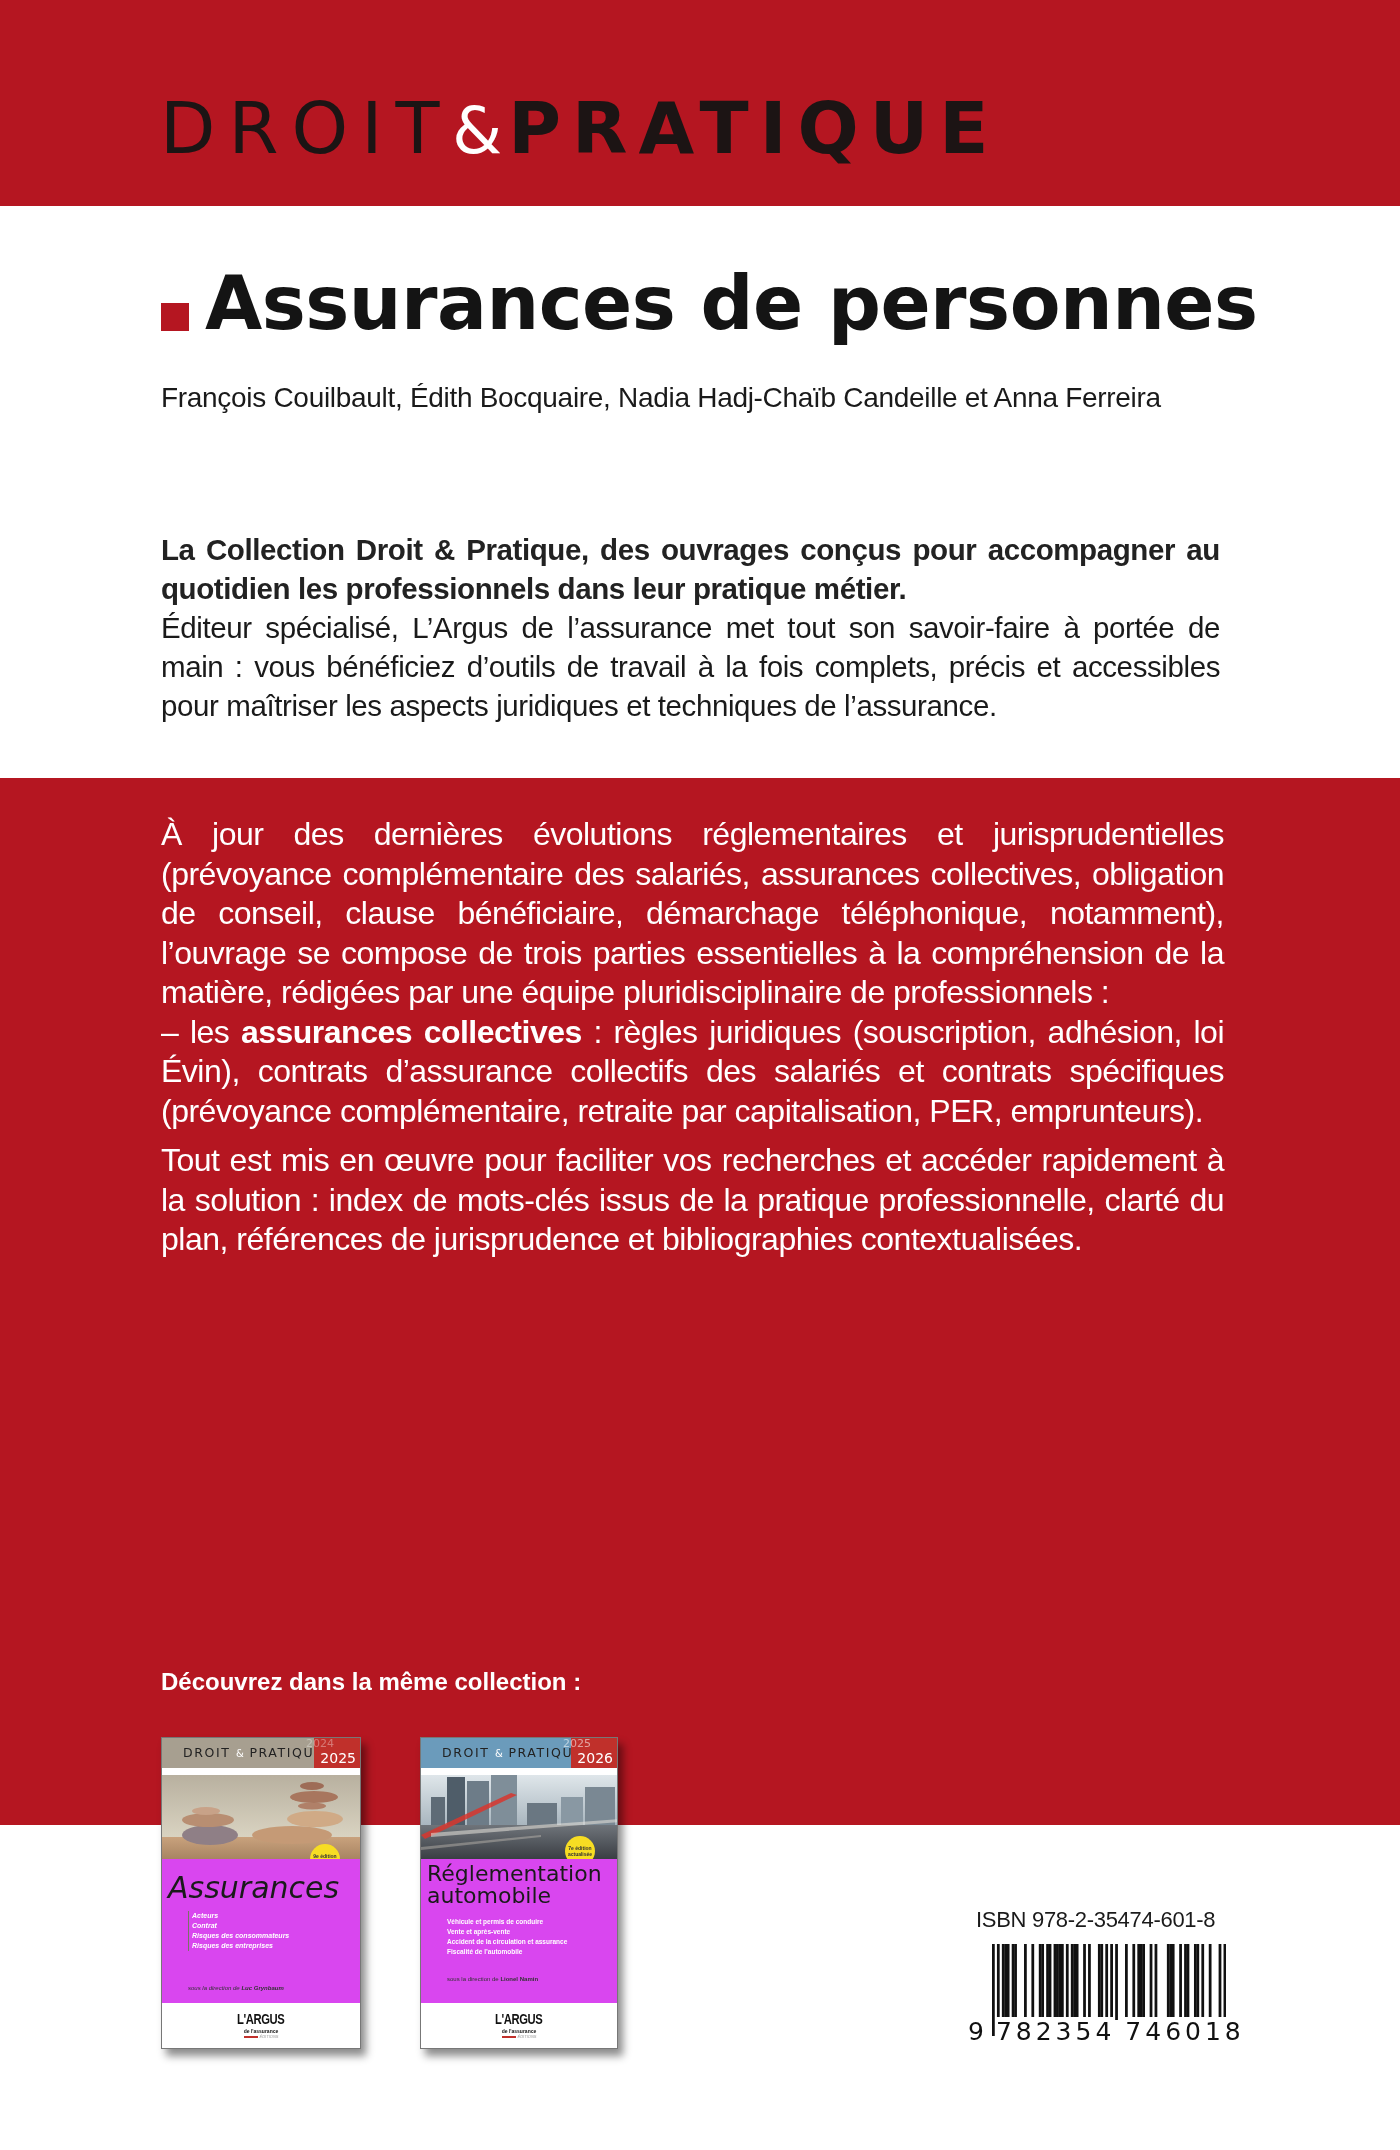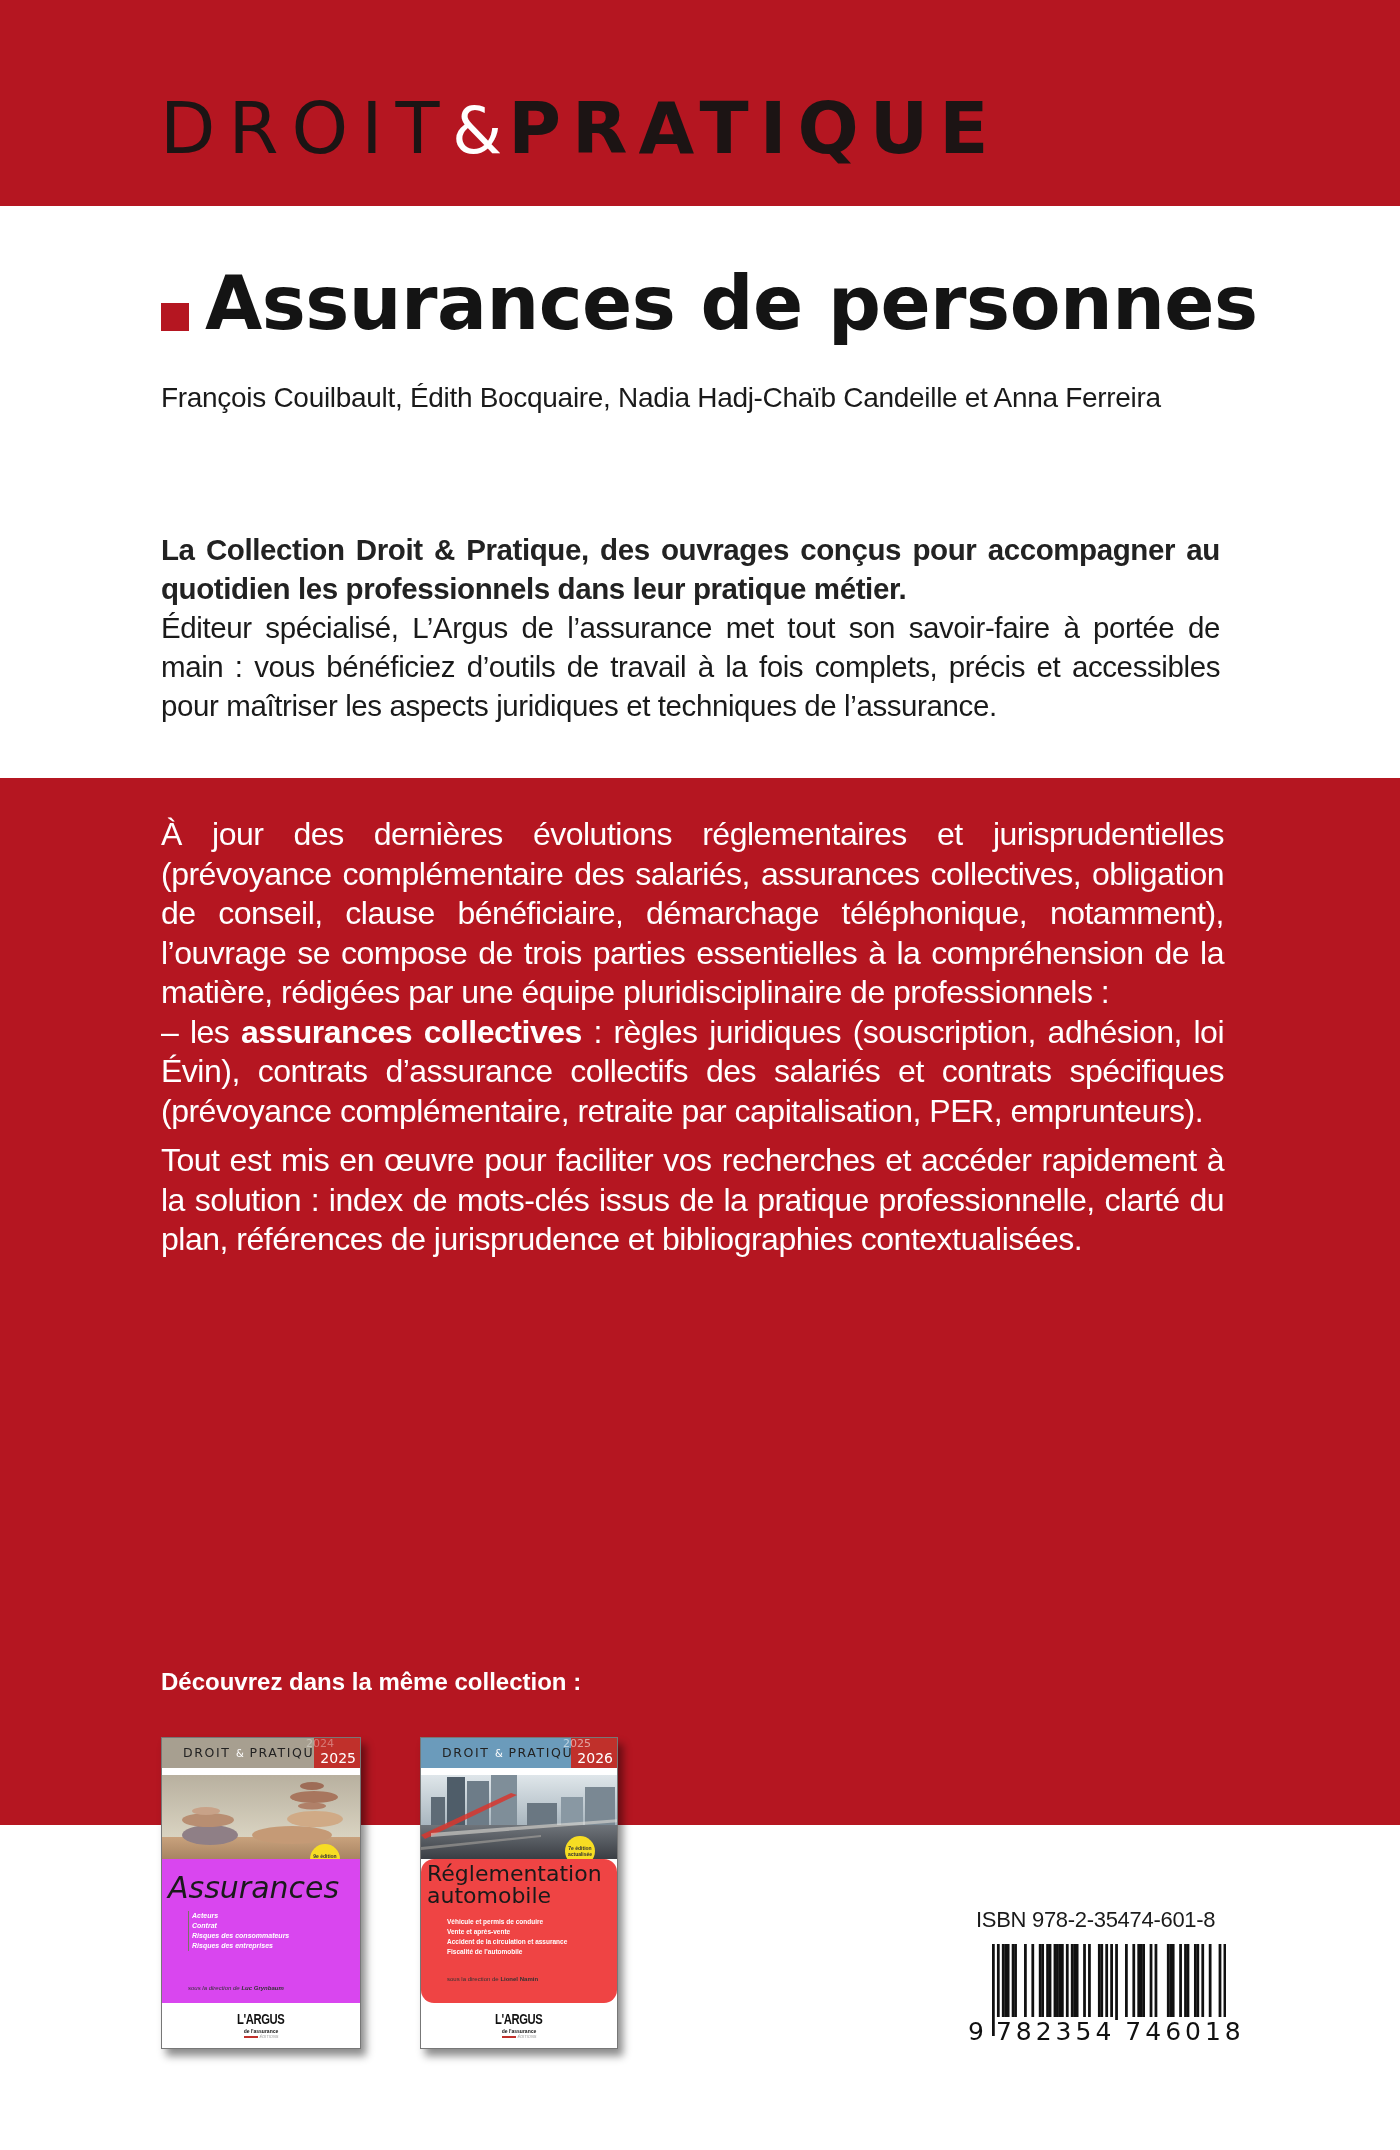--- a/index.html
+++ b/index.html
@@ -182,21 +182,21 @@
       <rect y="50" width="198" height="34" fill="url(#road)"></rect>
       <polygon points="0,60 90,18 96,20 4,64" fill="#d8362e" opacity="0.85"></polygon>
       <polygon points="10,58 198,44 198,47 10,62" fill="#e8e4dd" opacity="0.55"></polygon>
       <polygon points="0,72 120,60 120,62 0,75" fill="#cfc9bf" opacity="0.4"></polygon>
     </svg>
   </div>
   <div class="badge" style="left:144px; top:98px;">
     <div>7e édition</div>
       <div>actualisée</div>
   </div>
-  <div class="bk-body" style="background:#ef4444;border-radius:13px;">
+  <div class="bk-body" style="background:#d946ef;">
     <div class="bk-name" style="top:4px; font-size:22px; line-height:22px;">
       <div>Réglementation</div>
       <div>automobile</div>
     </div>
     <div class="bk-topics" style="top:58px; font-size:6.5px;">
       <div>Véhicule et permis de conduire</div>
       <div>Vente et après-vente</div>
       <div>Accident de la circulation et assurance</div>
       <div>Fiscalité de l’automobile</div>
     </div>

